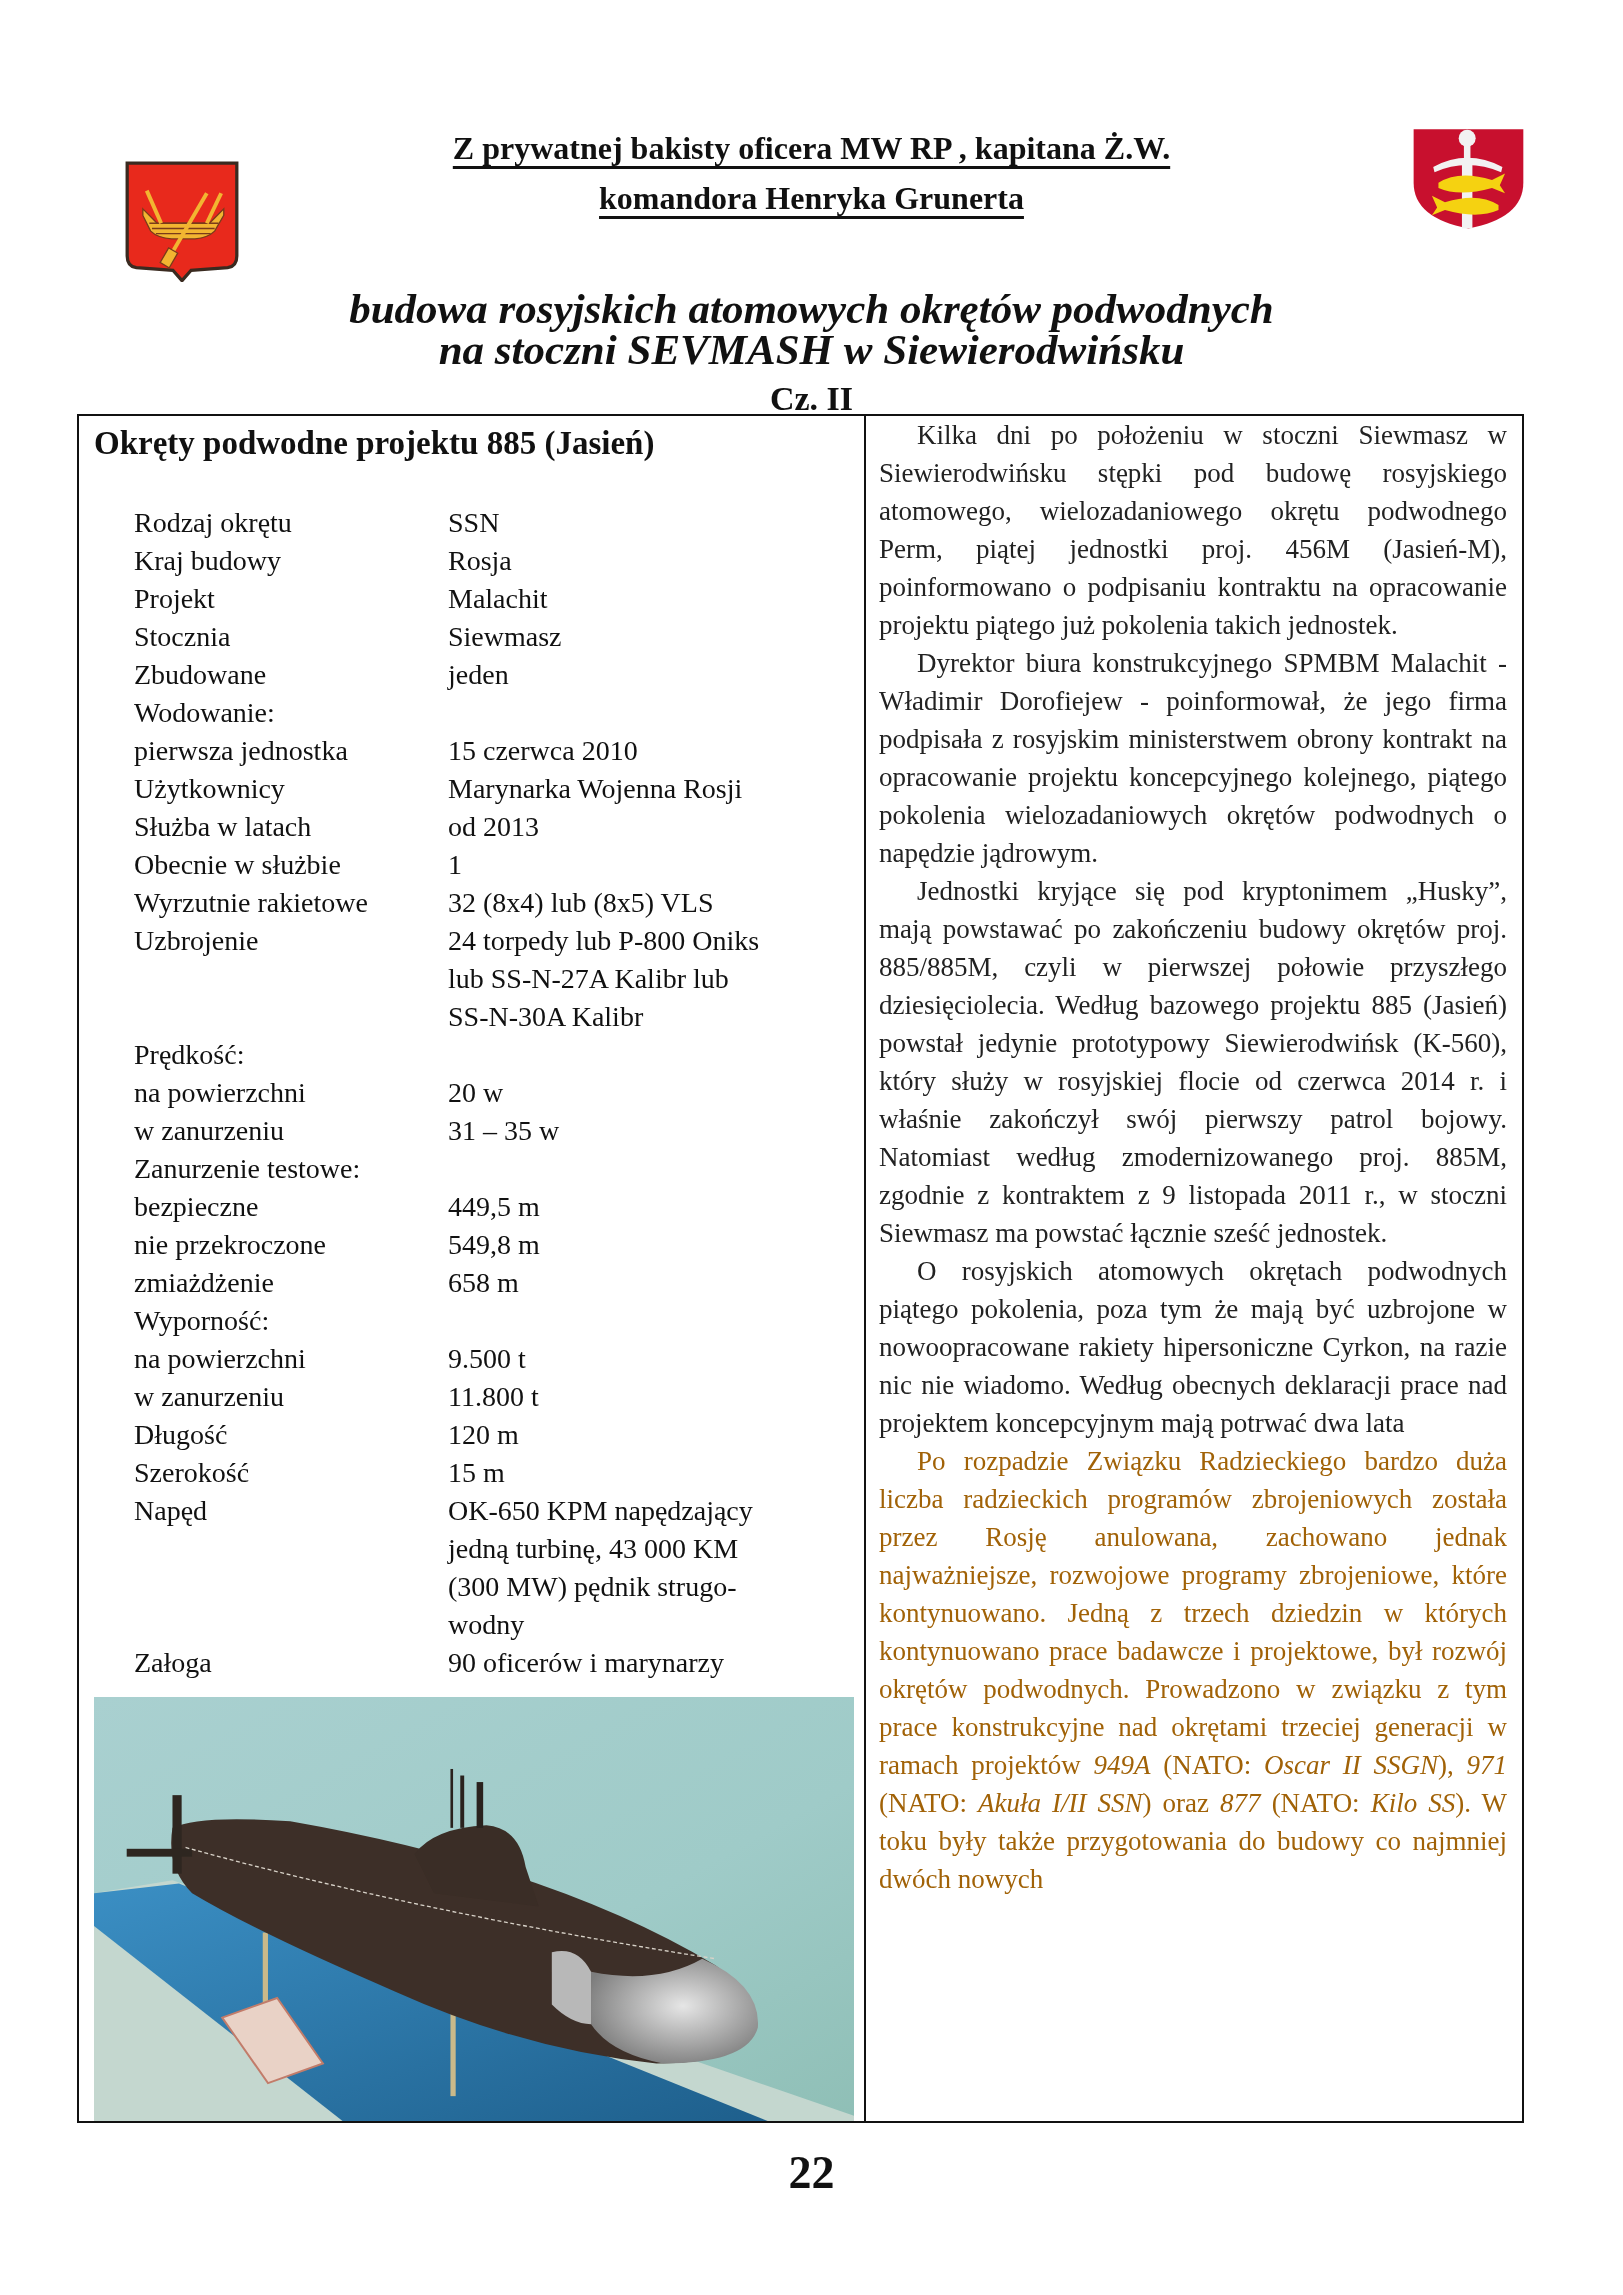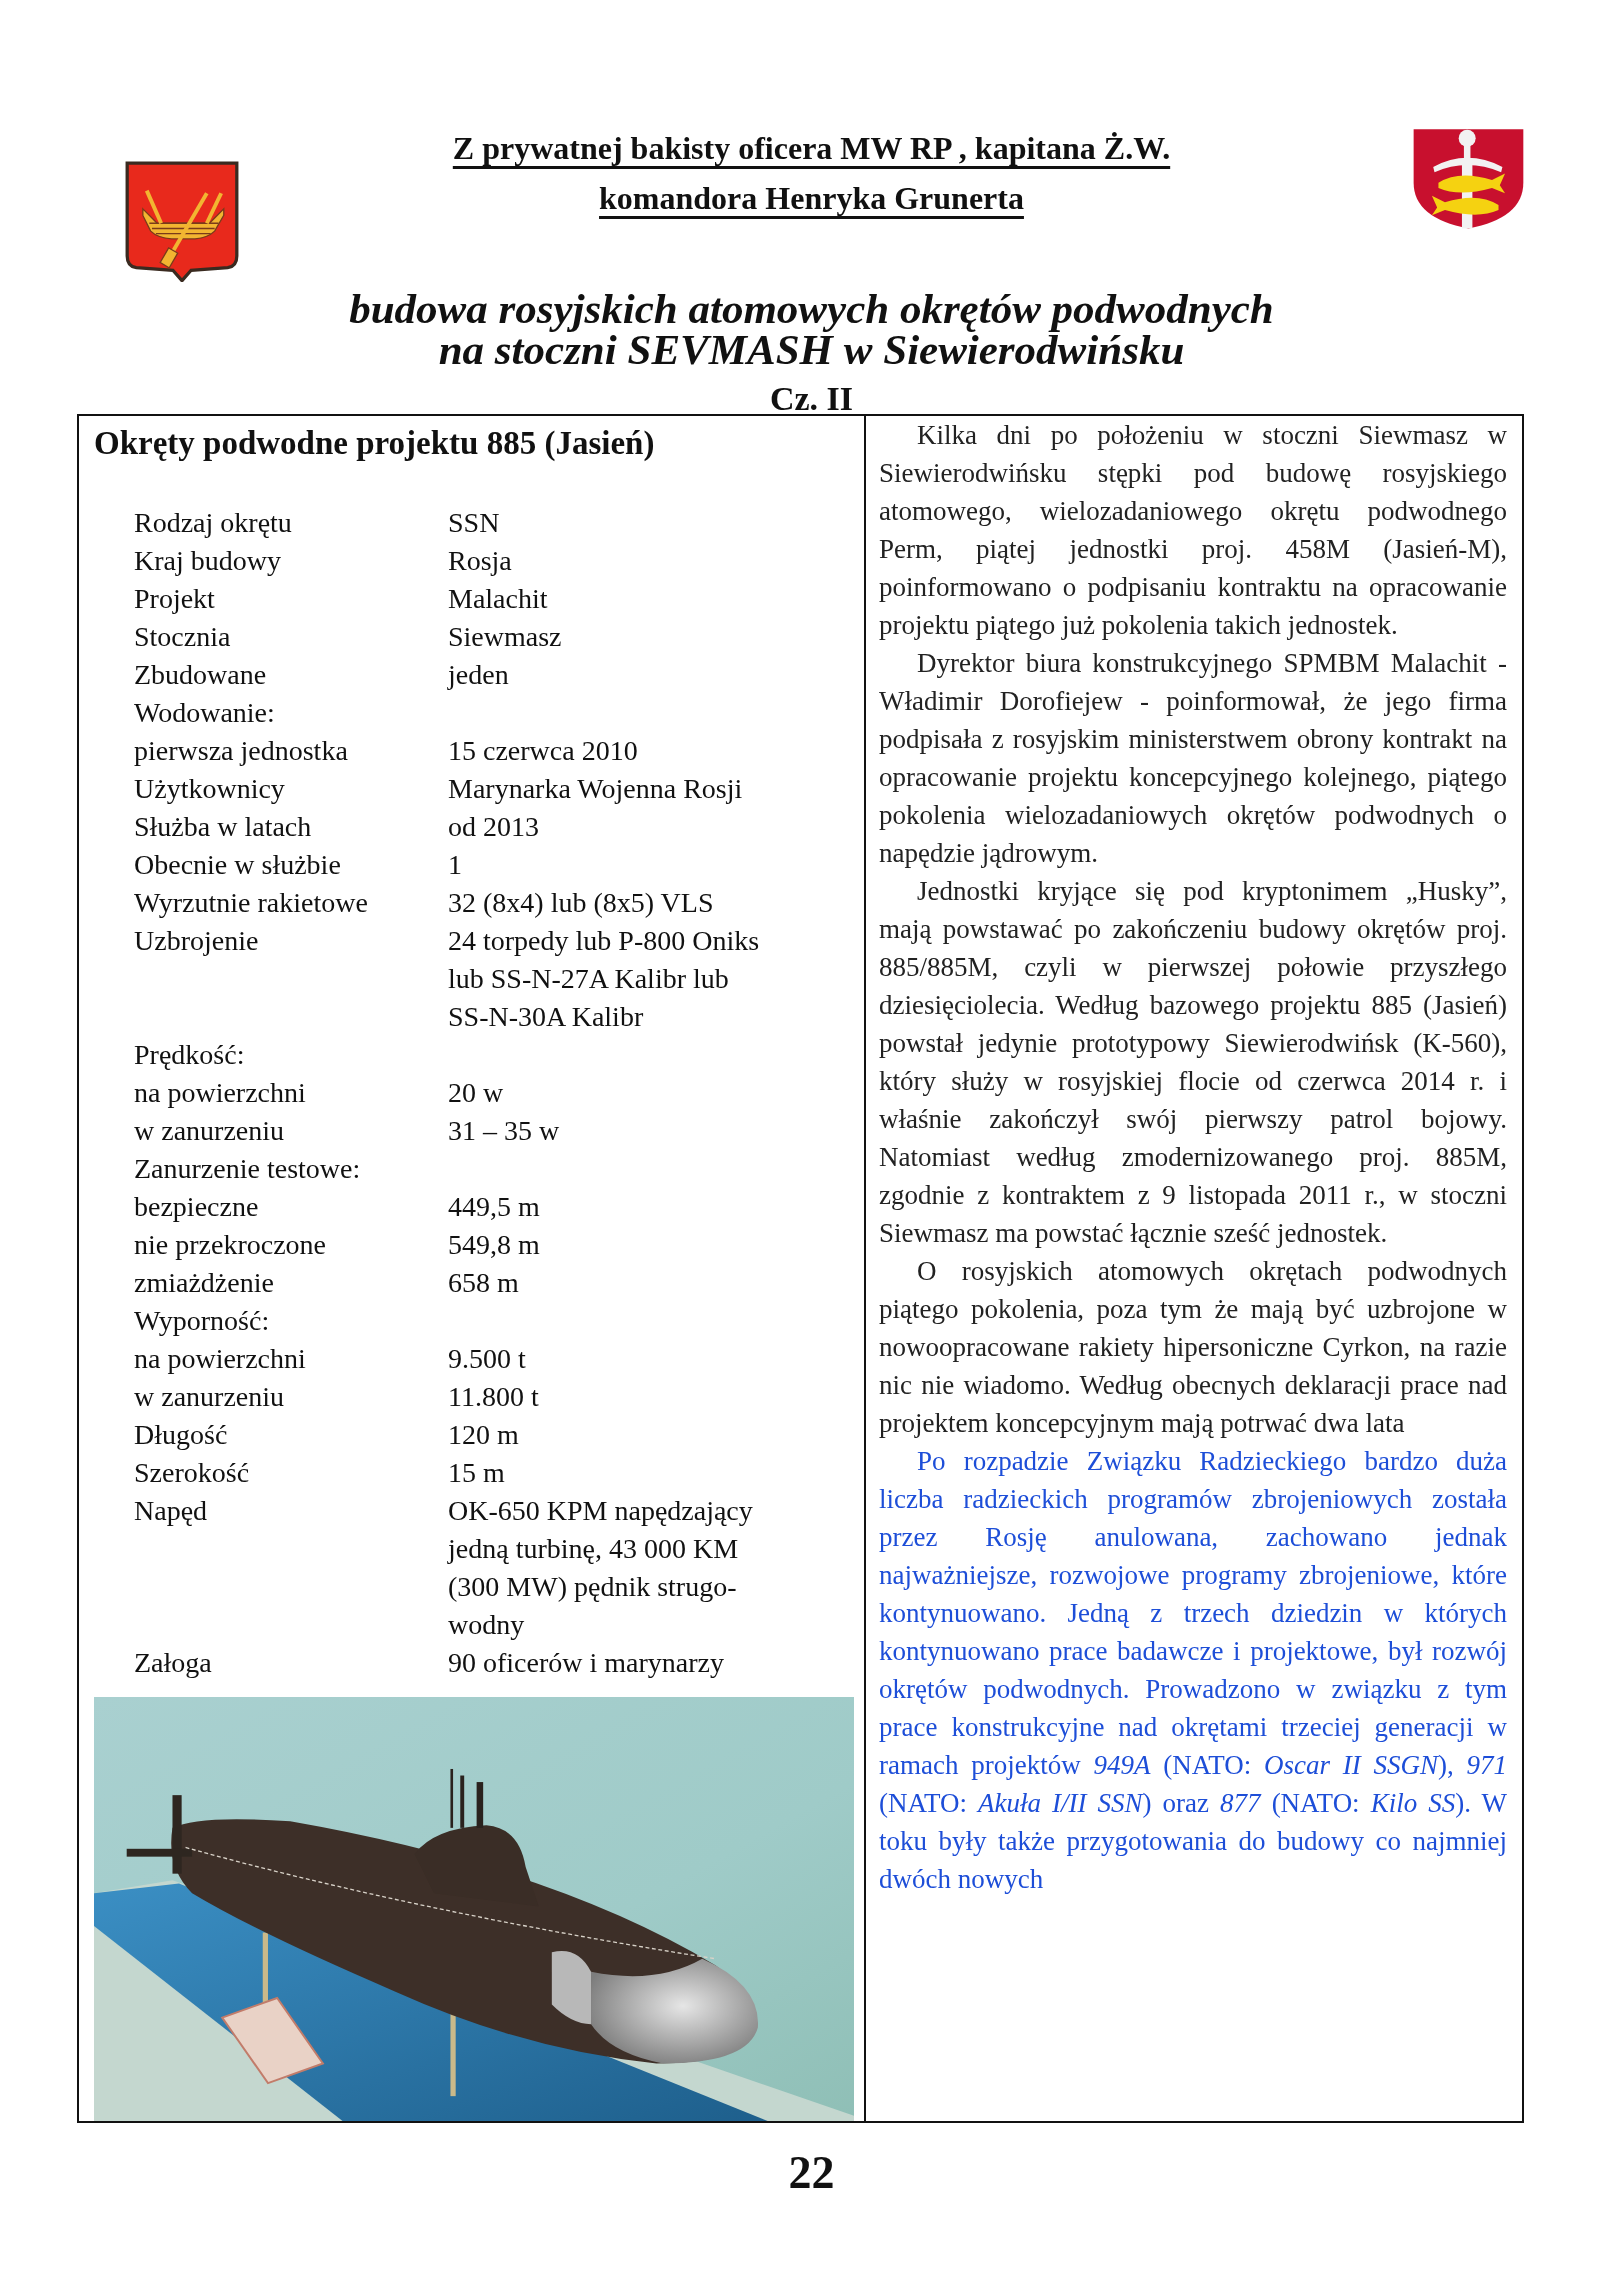--- a/index.html
+++ b/index.html
@@ -34,21 +34,21 @@
   .spec-title { font-weight: bold; font-size: 33px; line-height: 46px; margin: 1.3px 0 38px 0; }
   .spec-row { display: flex; font-size: 28px; line-height: 38px; margin-left: 40px; }
   .spec-label { width: 314px; flex: 0 0 auto; }
   .spec-value { flex: 1 1 auto; }
 
   .photo { left: 94px; top: 1697px; width: 760px; height: 424px; overflow: hidden; }
 
   
   .right-col { left: 879px; top: 416px; width: 628px; font-size: 27px; line-height: 38px; text-align: justify; color: #222; }
   .right-col p { margin: 0; text-indent: 38px; }
-  .right-col p.dark { color: #1d4ed8; }
+  .right-col p.dark { color: #a16207; }
 
   .page-number { left: 746px; width: 131px; text-align: center; top: 2146px; font-size: 46px; font-weight: bold; }
 </style>
 </head>
 <body>
 
 <div class="abs crest-left">
   <svg width="118" height="124" viewBox="0 0 180 190">
     <path d="M6 8 H174 V150 Q174 166 160 168 L104 172 L90 188 L76 172 L20 168 Q6 166 6 150 Z" fill="#e8291c" stroke="#3a2a20" stroke-width="5"></path>
     <g fill="#f2b531" stroke="#7a3b1a" stroke-width="2">
@@ -251,21 +251,21 @@
     <rect x="585" y="130" width="10" height="70" fill="#2a221e"></rect>
     <rect x="120" y="150" width="14" height="120" fill="#2e2620"></rect>
     <rect x="50" y="232" width="100" height="12" fill="#2e2620"></rect>
     <path d="M760 420 Q860 440 930 400 Q1020 440 1015 505 Q1000 560 870 560 Q790 545 760 500 Z" fill="url(#nose)"></path>
     <path d="M700 390 Q740 380 760 420 L760 500 Q730 500 700 470 Z" fill="#b8b8b8"></path>
     <path d="M140 230 Q500 330 950 400" fill="none" stroke="#d8d2c8" stroke-width="2" stroke-dasharray="6 4"></path>
   </svg>
 </div>
 
 <div class="abs right-col">
-  <p>Kilka dni po położeniu w stoczni Siewmasz w Siewierodwińsku stępki pod budowę rosyjskiego atomowego, wielozadaniowego okrętu podwodnego Perm, piątej jednostki proj. 458M (Jasień-M), poinformowano o podpisaniu kontraktu na opracowanie projektu piątego już pokolenia takich jednostek.</p>
+  <p>Kilka dni po położeniu w stoczni Siewmasz w Siewierodwińsku stępki pod budowę rosyjskiego atomowego, wielozadaniowego okrętu podwodnego Perm, piątej jednostki proj. 456M (Jasień-M), poinformowano o podpisaniu kontraktu na opracowanie projektu piątego już pokolenia takich jednostek.</p>
   <p>Dyrektor biura konstrukcyjnego SPMBM Malachit - Władimir Dorofiejew - poinformował, że jego firma podpisała z rosyjskim ministerstwem obrony kontrakt na opracowanie projektu koncepcyjnego kolejnego, piątego pokolenia wielozadaniowych okrętów podwodnych o napędzie jądrowym.</p>
   <p>Jednostki kryjące się pod kryptonimem „Husky”, mają powstawać po zakończeniu budowy okrętów proj. 885/885M, czyli w pierwszej połowie przyszłego dziesięciolecia. Według bazowego projektu 885 (Jasień) powstał jedynie prototypowy Siewierodwińsk (K-560), który służy w rosyjskiej flocie od czerwca 2014 r. i właśnie zakończył swój pierwszy patrol bojowy. Natomiast według zmodernizowanego proj. 885M, zgodnie z kontraktem z 9 listopada 2011 r., w stoczni Siewmasz ma powstać łącznie sześć jednostek.</p>
   <p>O rosyjskich atomowych okrętach podwodnych piątego pokolenia, poza tym że mają być uzbrojone w nowoopracowane rakiety hipersoniczne Cyrkon, na razie nic nie wiadomo. Według obecnych deklaracji prace nad projektem koncepcyjnym mają potrwać dwa lata</p>
   <p class="dark"><span>Po rozpadzie Związku Radzieckiego bardzo duża liczba radzieckich programów zbrojeniowych została przez Rosję anulowana, zachowano jednak najważniejsze, rozwojowe programy zbrojeniowe, które kontynuowano. Jedną z trzech dziedzin w których kontynuowano prace badawcze i projektowe, był rozwój okrętów podwodnych. Prowadzono w związku z tym prace konstrukcyjne nad okrętami trzeciej generacji w ramach projektów </span><i>949A</i><span> (NATO: </span><i>Oscar II SSGN</i><span>), </span><i>971</i><span> (NATO: </span><i>Akuła I/II SSN</i><span>) oraz </span><i>877</i><span> (NATO: </span><i>Kilo SS</i><span>). W toku były także przygotowania do budowy co najmniej dwóch nowych</span></p>
 </div>
 
 <div class="abs page-number">22</div>
 
 
 </body></html>

